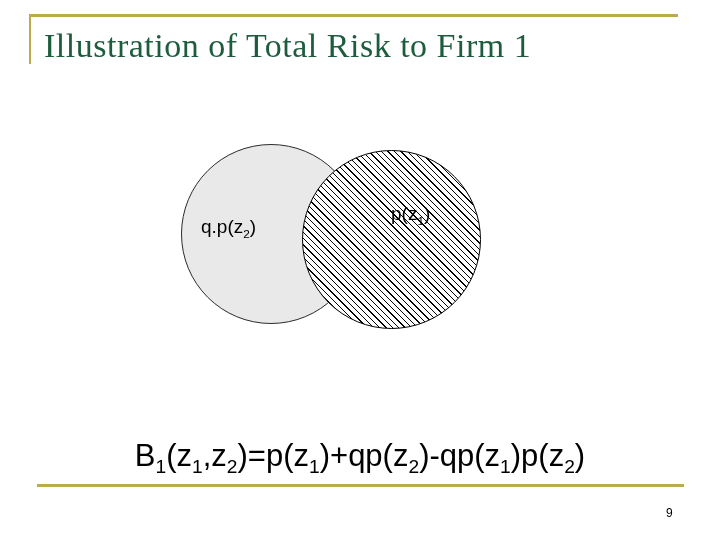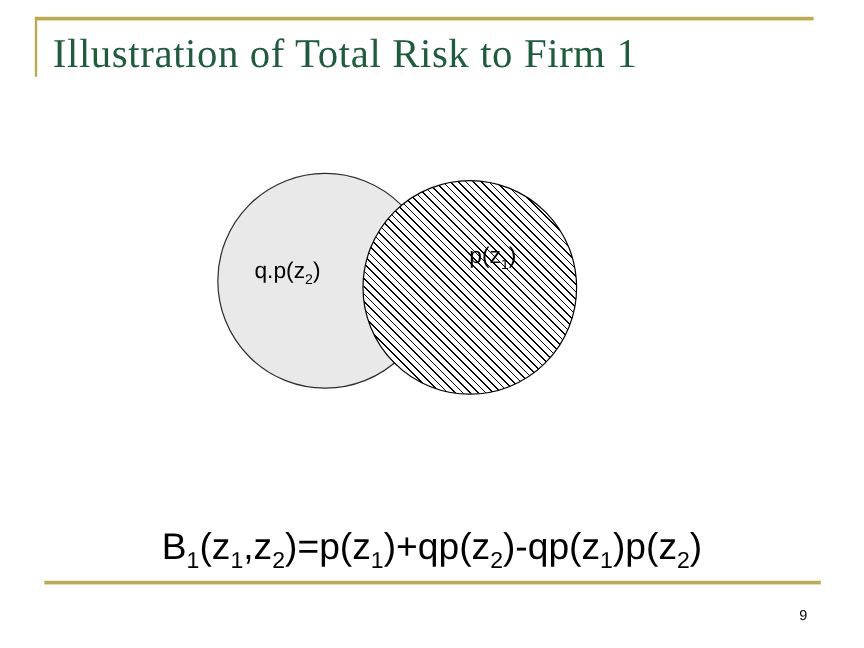--- a/index.html
+++ b/index.html
@@ -70,21 +70,21 @@
     border: 1.5px solid #000;
     z-index: 2;
   }
   .venn-label {
     position: absolute;
     font-size: 19px;
     color: #000;
     white-space: nowrap;
     z-index: 3;
   }
-  .venn-label.left-label  { left: 212px; top: 216px; }
+  .venn-label.left-label  { left: 201px; top: 216px; }
   .venn-label.right-label { left: 391px; top: 203px; }
   .formula {
     position: absolute;
     left: 0; top: 438px;
     width: 720px;
     text-align: center;
     font-size: 31px;
     color: #000;
     white-space: nowrap;
   }

